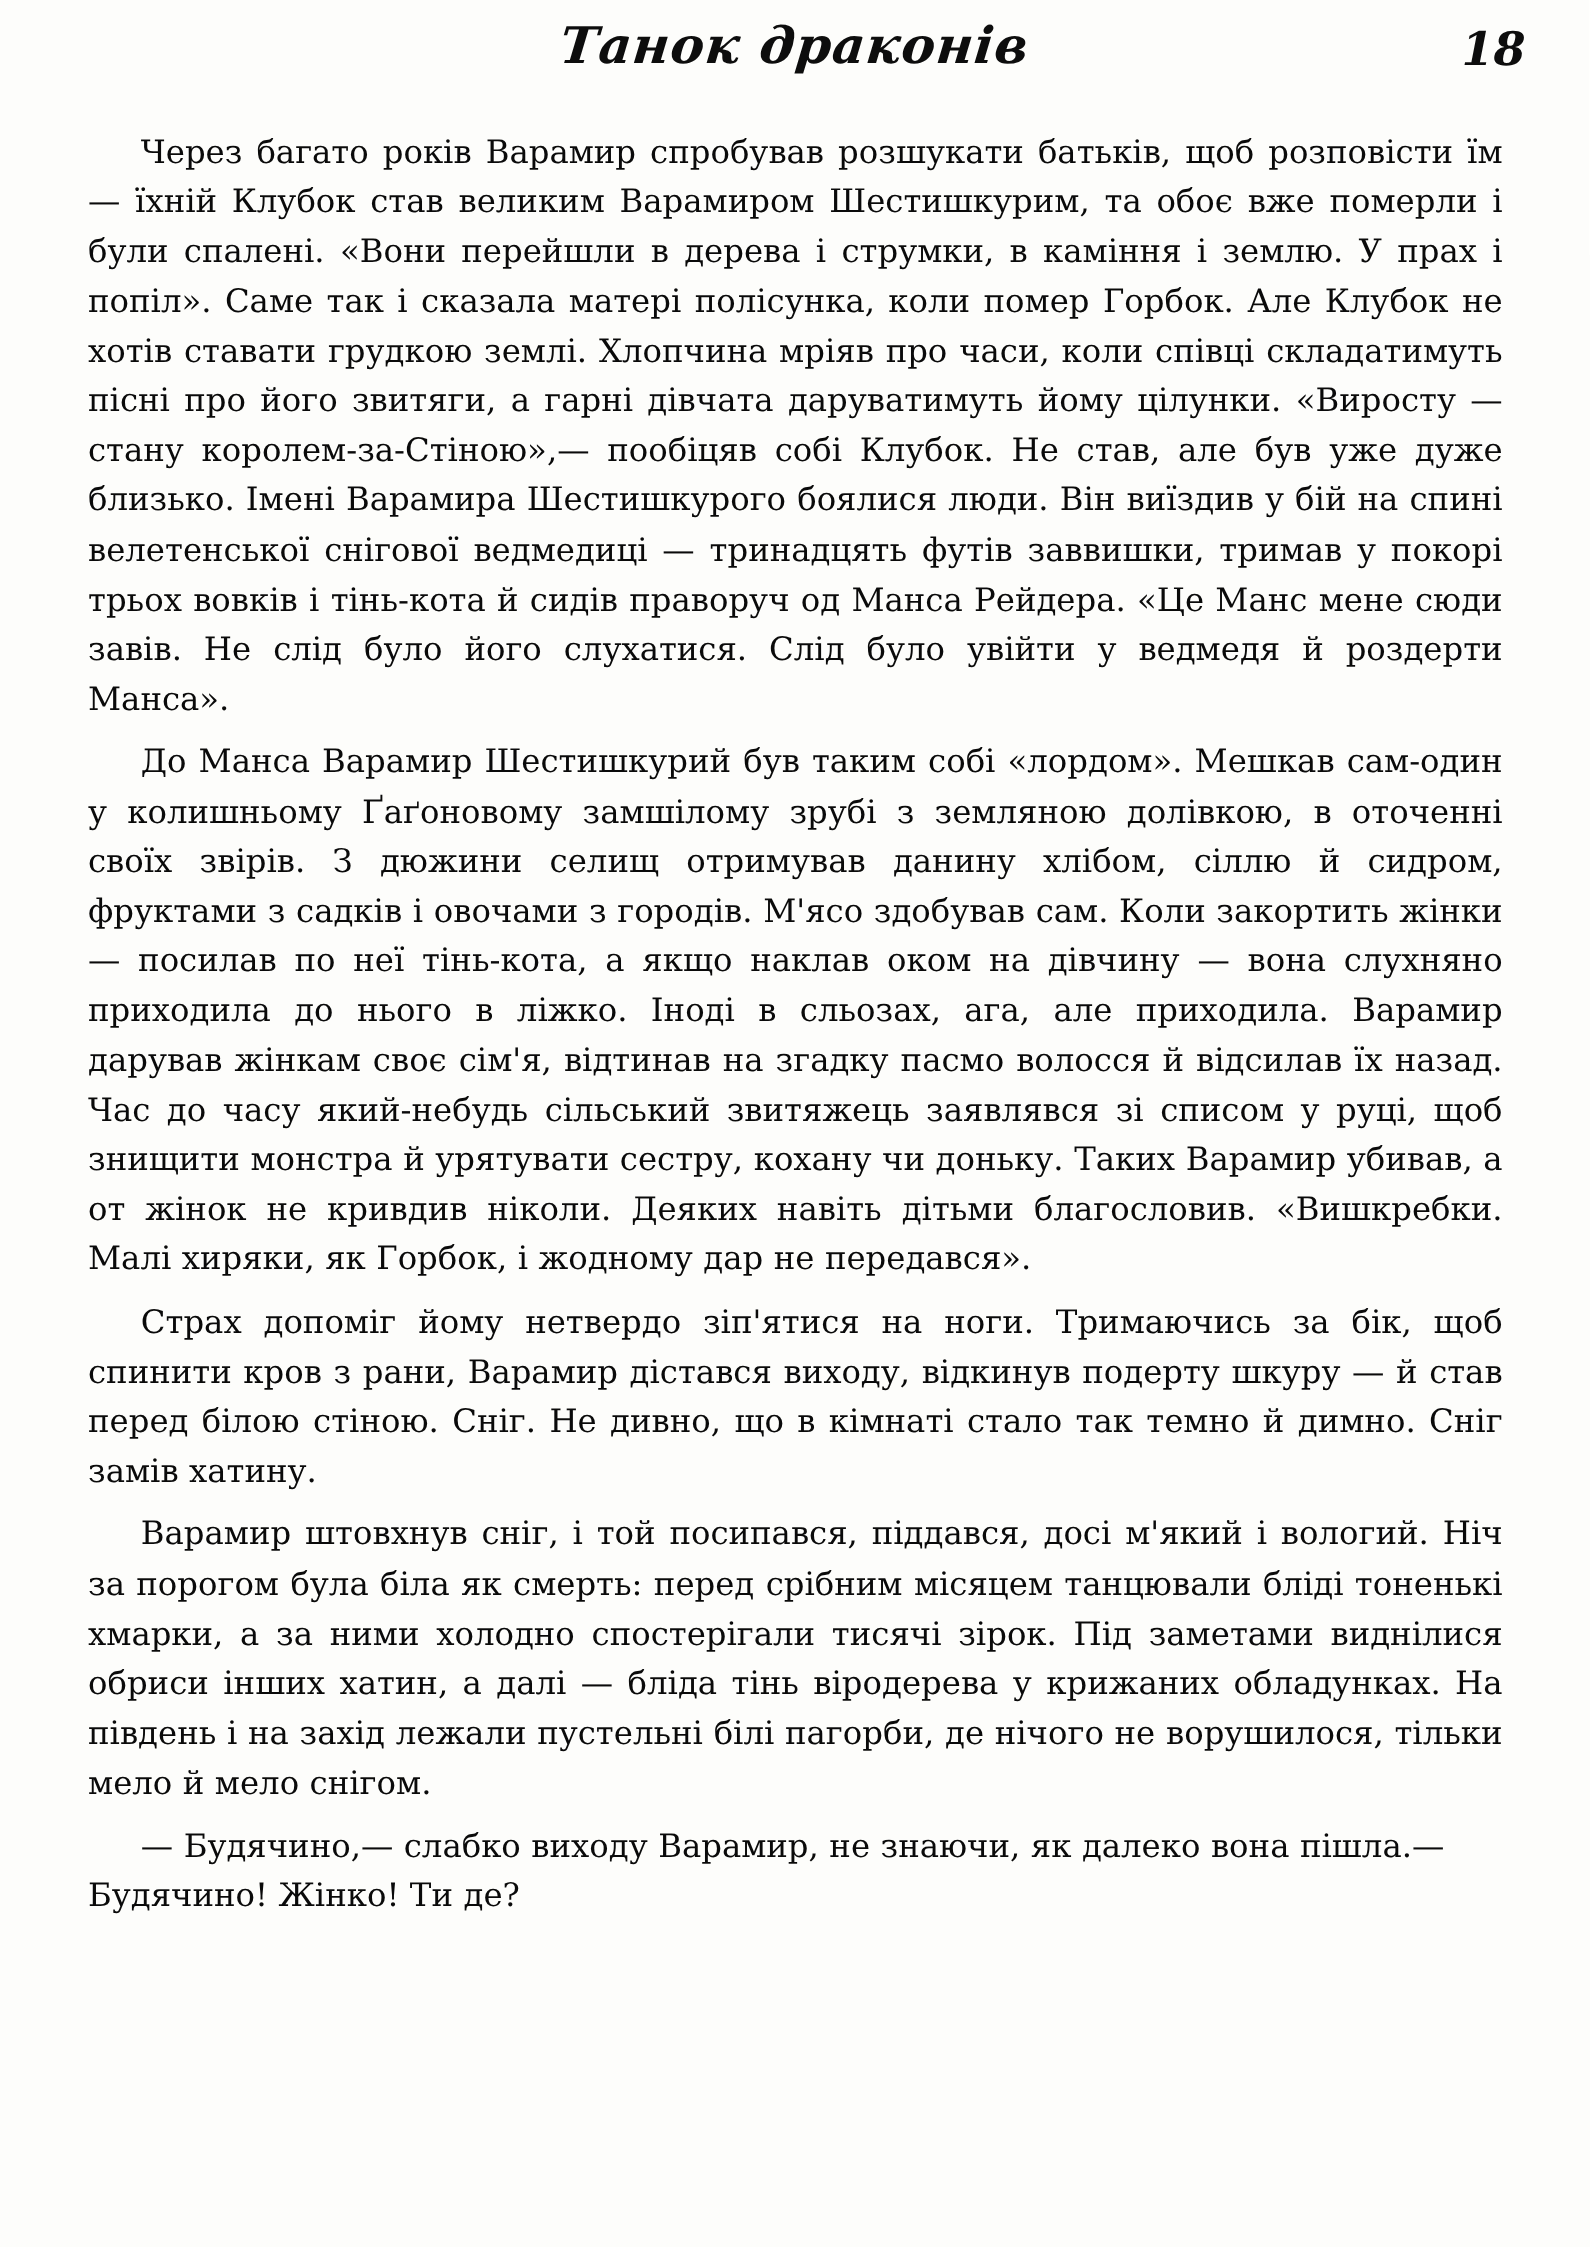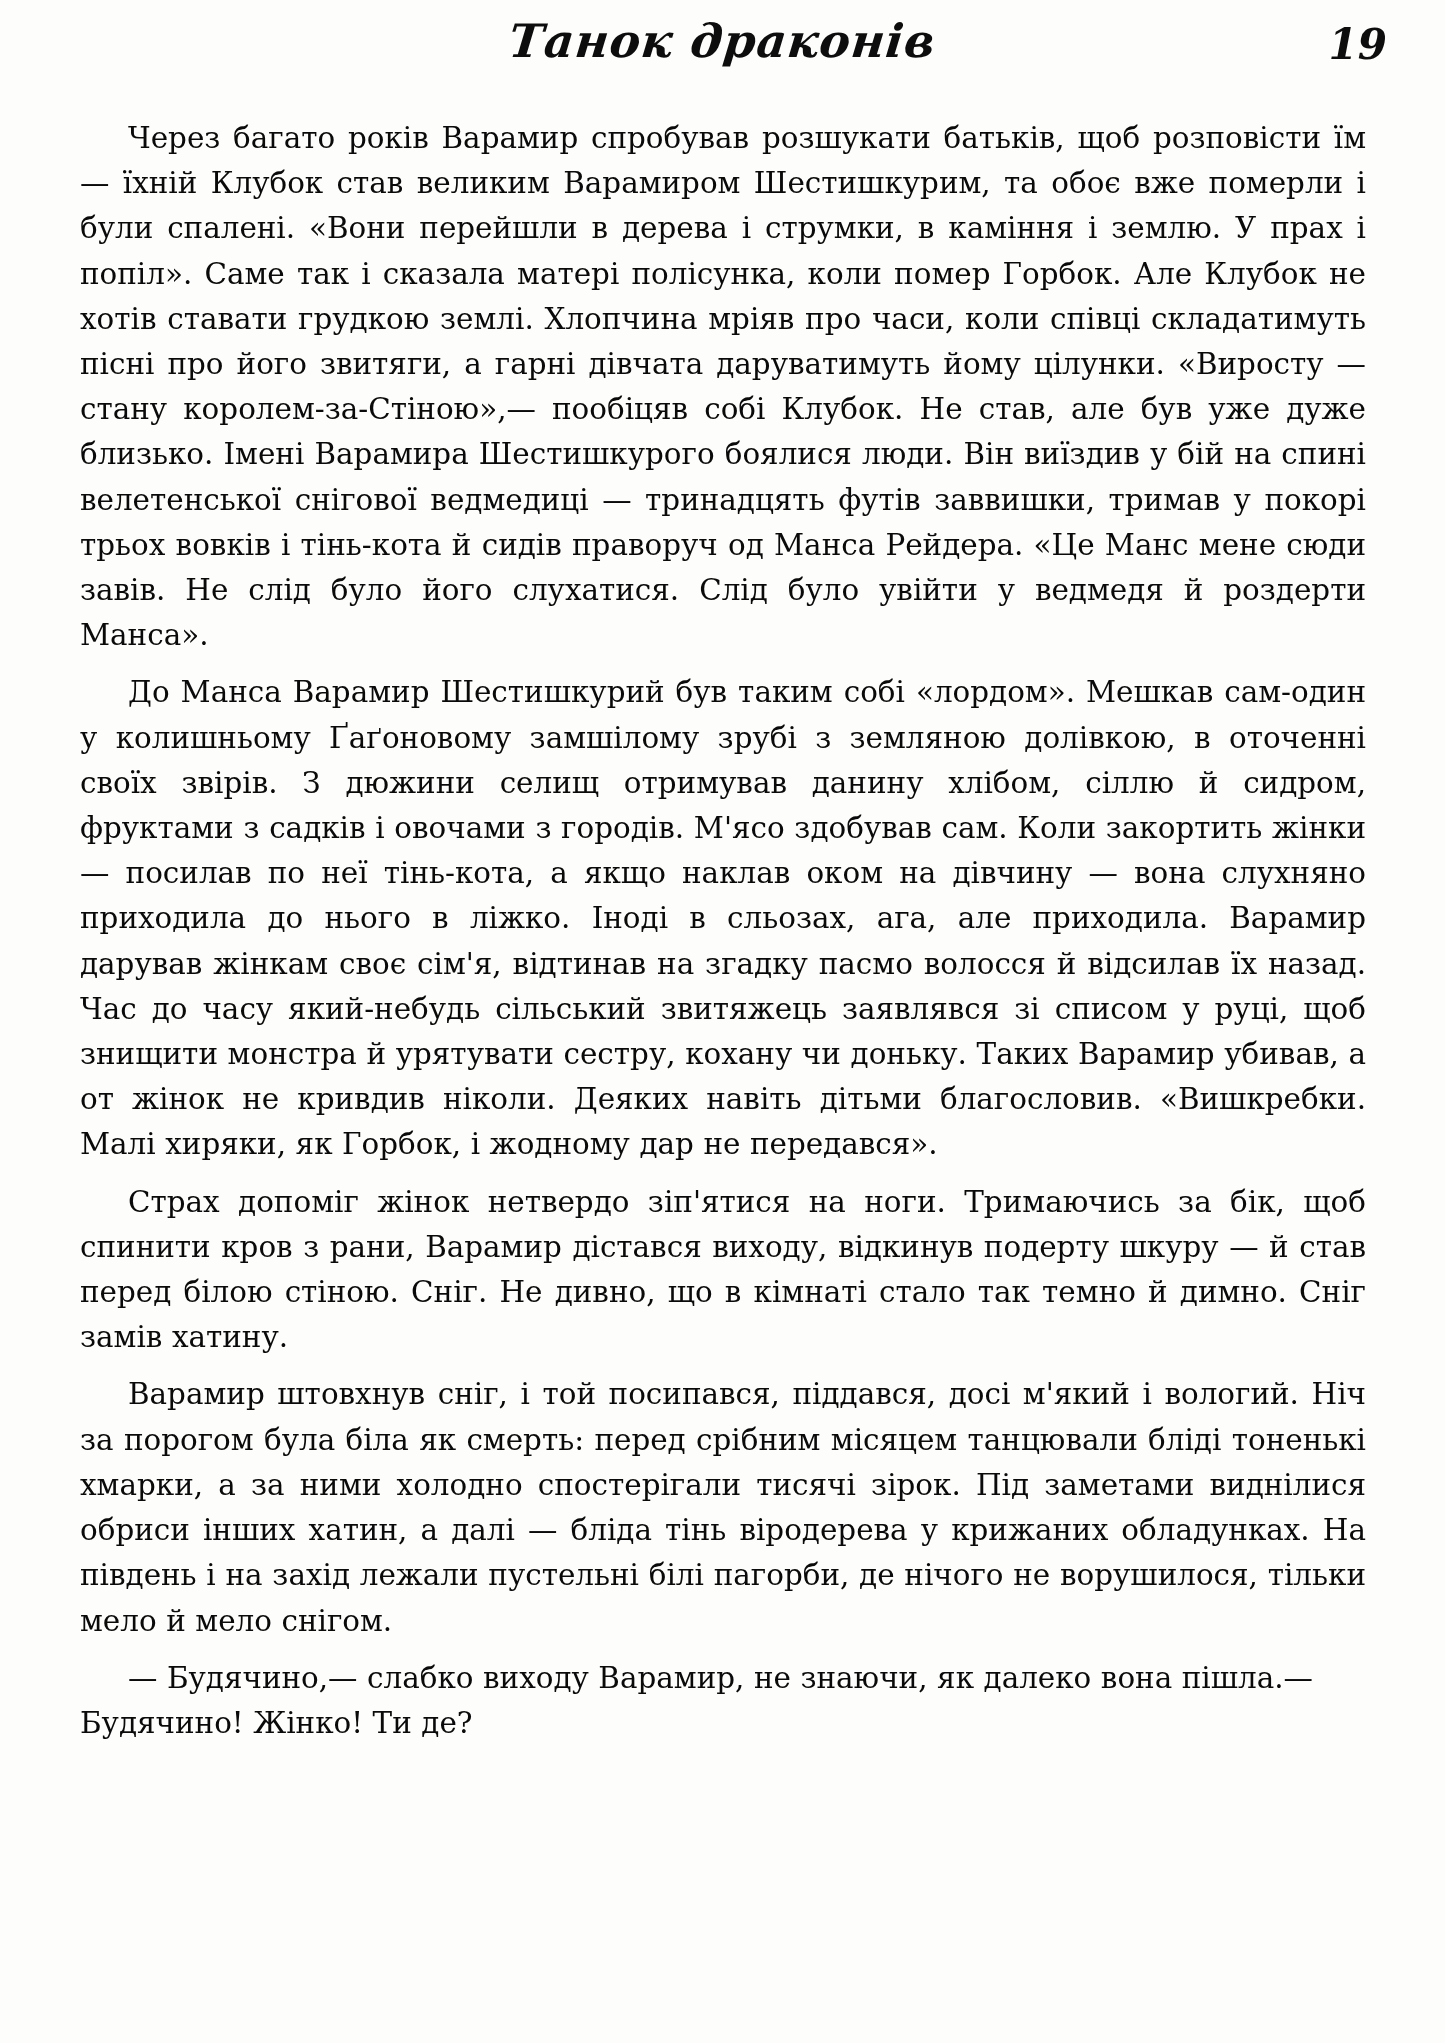--- a/index.html
+++ b/index.html
@@ -71,24 +71,24 @@
     text-align: left;
   }
 </style>
 </head>
 <body>
 
 <div class="page">
 
   <div class="running-head">
     <div class="book-title">Танок драконів</div>
-    <div class="folio">19</div>
+    <div class="folio">18</div>
   </div>
 
   <div class="text-block">
     <p class="para">Через багато років Варамир спробував розшукати батьків, щоб розповісти їм — їхній Клубок став великим Варамиром Шестишкурим, та обоє вже померли і були спалені. «Вони перейшли в дерева і струмки, в каміння і землю. У прах і попіл». Саме так і сказала матері полісунка, коли помер Горбок. Але Клубок не хотів ставати грудкою землі. Хлопчина мріяв про часи, коли співці складатимуть пісні про його звитяги, а гарні дівчата даруватимуть йому цілунки. «Виросту — стану королем-за-Стіною»,— пообіцяв собі Клубок. Не став, але був уже дуже близько. Імені Варамира Шестишкурого боялися люди. Він виїздив у бій на спині велетенської снігової ведмедиці — тринадцять футів заввишки, тримав у покорі трьох вовків і тінь-кота й сидів праворуч од Манса Рейдера. «Це Манс мене сюди завів. Не слід було його слухатися. Слід було увійти у ведмедя й роздерти Манса».</p>
     <p class="para">До Манса Варамир Шестишкурий був таким собі «лордом». Мешкав сам-один у колишньому Ґаґоновому замшілому зрубі з земляною долівкою, в оточенні своїх звірів. З дюжини селищ отримував данину хлібом, сіллю й сидром, фруктами з садків і овочами з городів. М'ясо здобував сам. Коли закортить жінки — посилав по неї тінь-кота, а якщо наклав оком на дівчину — вона слухняно приходила до нього в ліжко. Іноді в сльозах, ага, але приходила. Варамир дарував жінкам своє сім'я, відтинав на згадку пасмо волосся й відсилав їх назад. Час до часу який-небудь сільський звитяжець заявлявся зі списом у руці, щоб знищити монстра й урятувати сестру, кохану чи доньку. Таких Варамир убивав, а от жінок не кривдив ніколи. Деяких навіть дітьми благословив. «Вишкребки. Малі хиряки, як Горбок, і жодному дар не передався».</p>
-    <p class="para">Страх допоміг жінок нетвердо зіп'ятися на ноги. Тримаючись за бік, щоб спинити кров з рани, Варамир дістався виходу, відкинув подерту шкуру — й став перед білою стіною. Сніг. Не дивно, що в кімнаті стало так темно й димно. Сніг замів хатину.</p>
+    <p class="para">Страх допоміг йому нетвердо зіп'ятися на ноги. Тримаючись за бік, щоб спинити кров з рани, Варамир дістався виходу, відкинув подерту шкуру — й став перед білою стіною. Сніг. Не дивно, що в кімнаті стало так темно й димно. Сніг замів хатину.</p>
     <p class="para">Варамир штовхнув сніг, і той посипався, піддався, досі м'який і вологий. Ніч за порогом була біла як смерть: перед срібним місяцем танцювали бліді тоненькі хмарки, а за ними холодно спостерігали тисячі зірок. Під заметами виднілися обриси інших хатин, а далі — бліда тінь віродерева у крижаних обладунках. На південь і на захід лежали пустельні білі пагорби, де нічого не ворушилося, тільки мело й мело снігом.</p>
     <p class="para">— Будячино,— слабко виходу Варамир, не знаючи, як далеко вона пішла.— Будячино! Жінко! Ти де?</p>
   </div>
 
 </div>
 
 </body></html>

